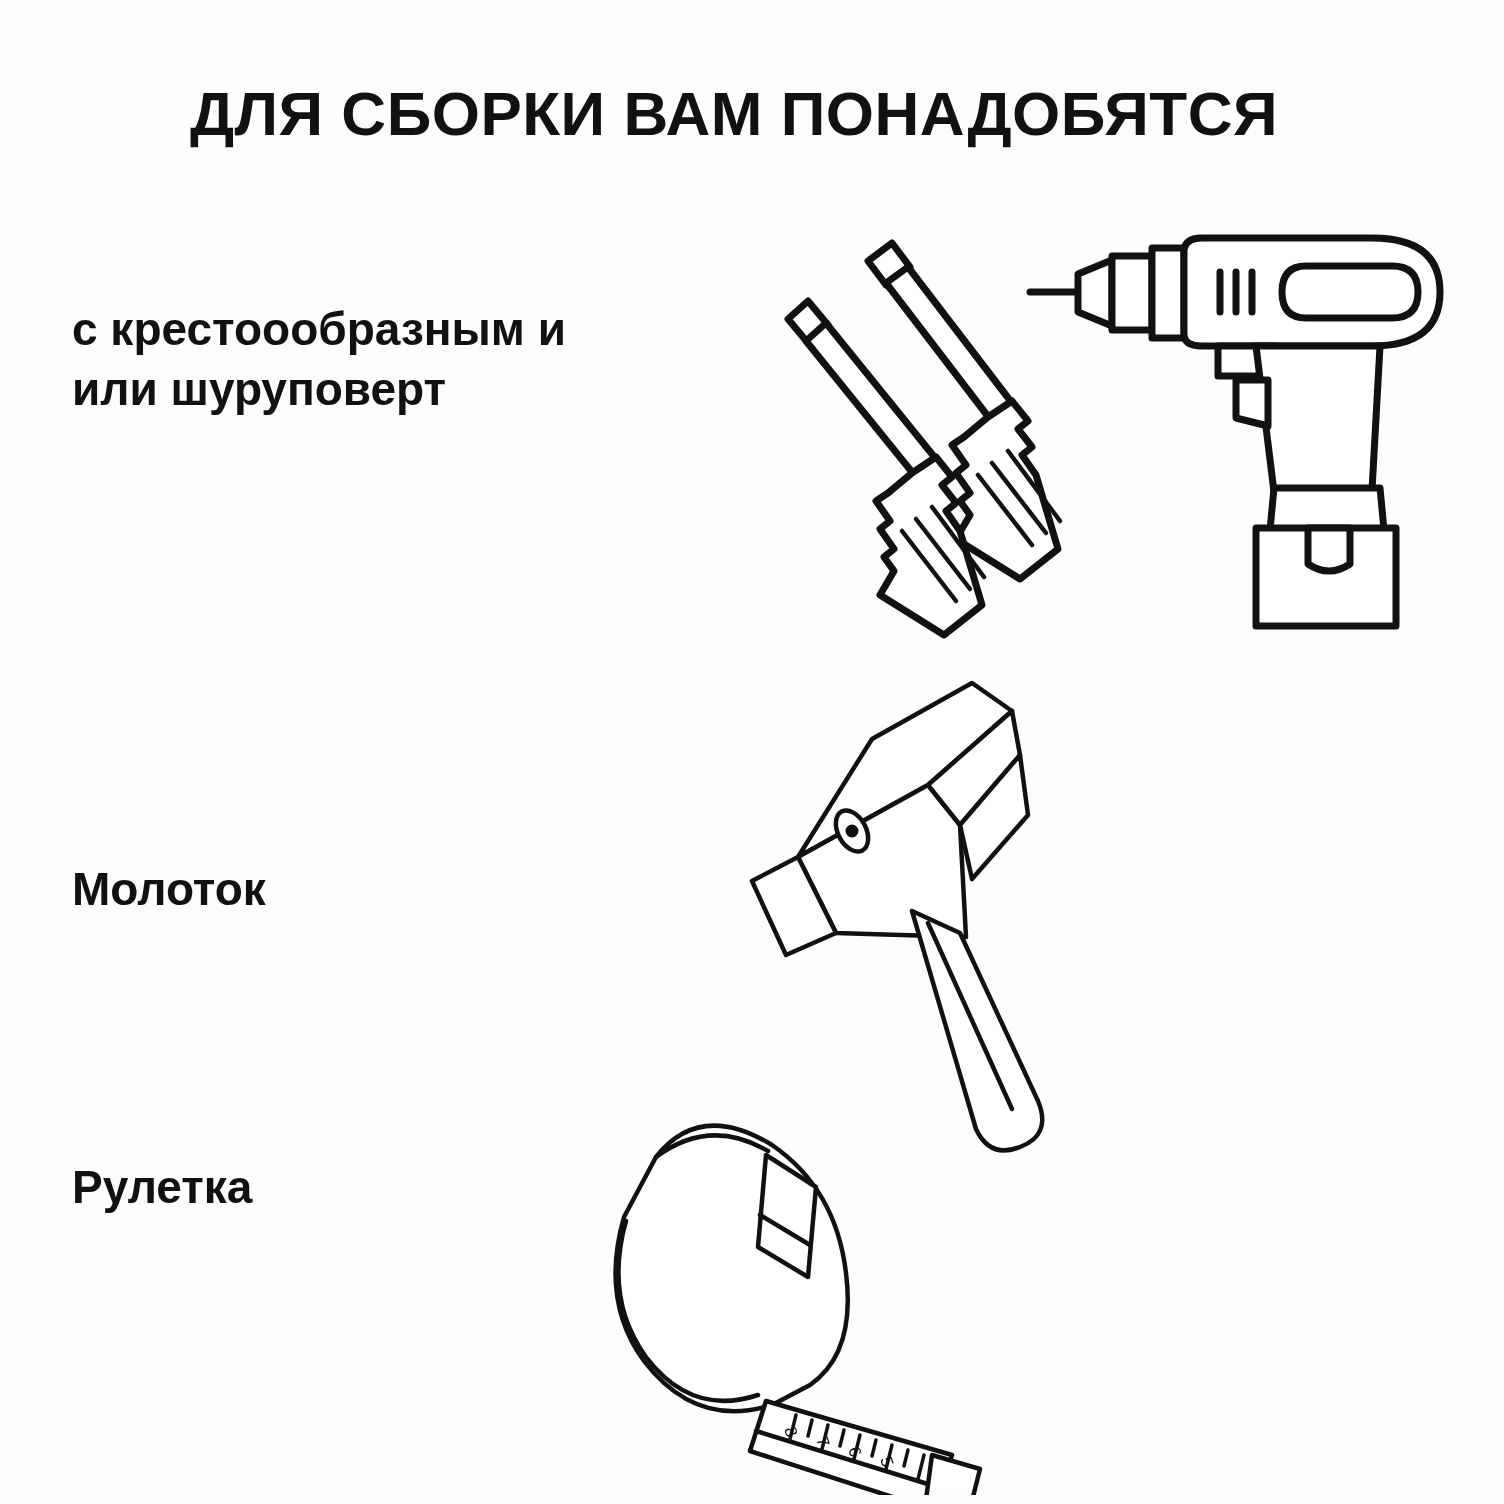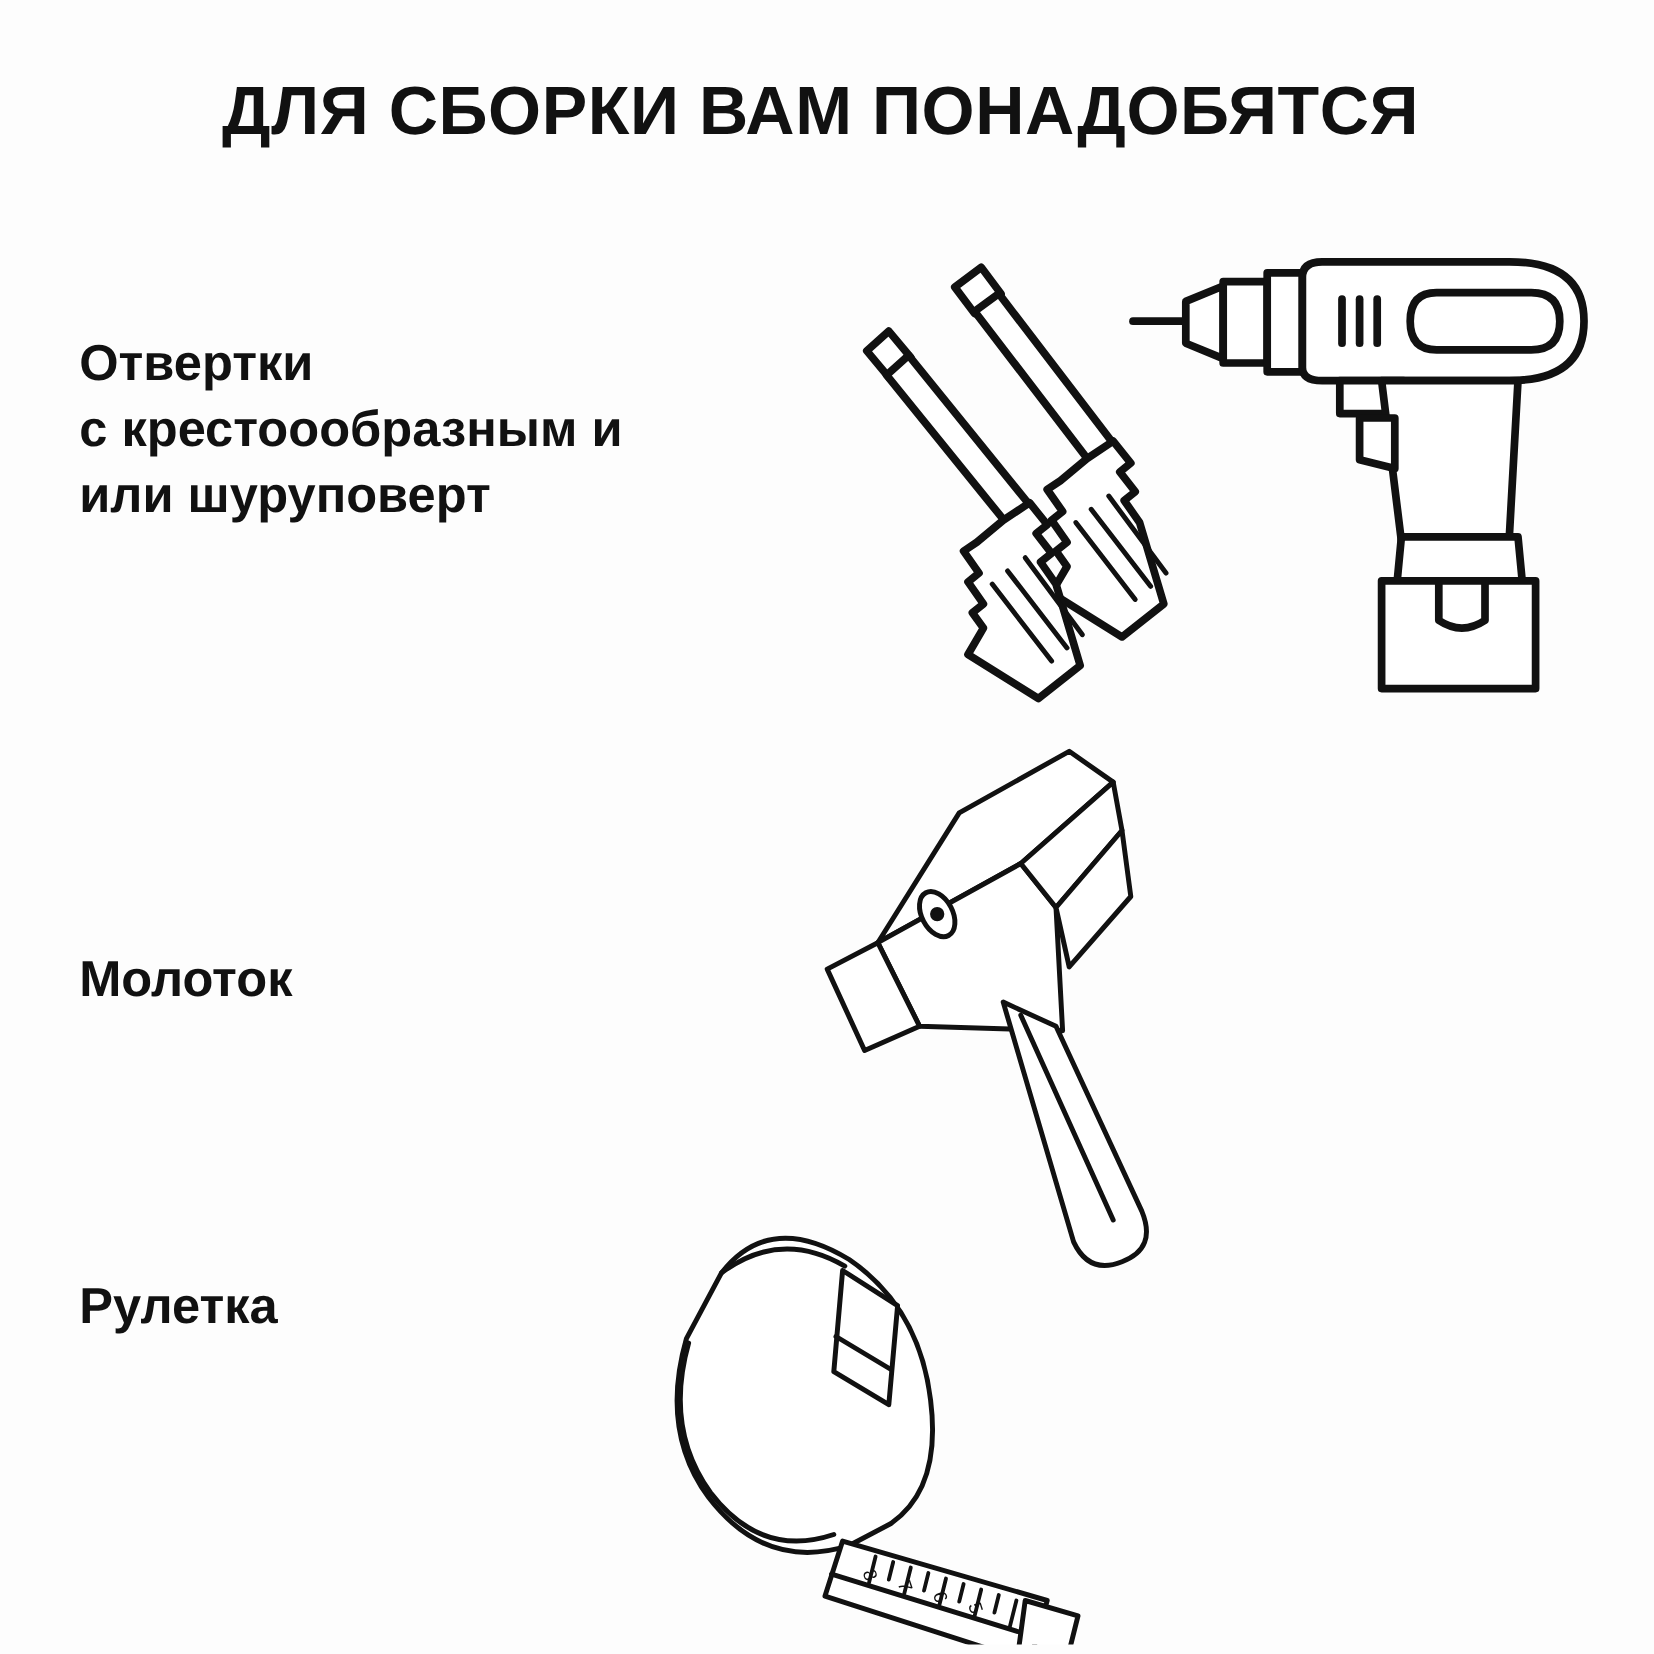--- a/index.html
+++ b/index.html
@@ -15,30 +15,29 @@
     color: #1a1a1a;
     overflow: hidden;
   }
   .page {
     position: absolute;
     inset: 0;
     background: #fdfdfd;
   }
   .title {
     position: absolute;
-    top: 68px;
+    top: 80px;
     left: 0;
     width: 1468px;
     text-align: center;
     font-size: 62px;
     font-weight: 700;
     letter-spacing: 0.5px;
     color: #111111;
     line-height: 1.1;
-    margin-left: 12px;
   }
   .labels {
     position: absolute;
     left: 72px;
     top: 290px;
     width: 760px;
   }
   .label-block {
     position: absolute;
     font-weight: 700;
@@ -102,21 +101,20 @@
 </head>
 <body>
 
 <div class="page">
 
   <div class="title">ДЛЯ СБОРКИ ВАМ ПОНАДОБЯТСЯ</div>
 
   <div class="labels">
 
     <div class="label-block label-screwdrivers">
-      <div>Отвертки</div>
       <div>с крестоообразным и</div>
       <div>или шуруповерт</div>
     </div>
 
     <div class="label-block label-hammer">Молоток</div>
 
     <div class="label-block label-tape">Рулетка</div>
 
   </div>
 

